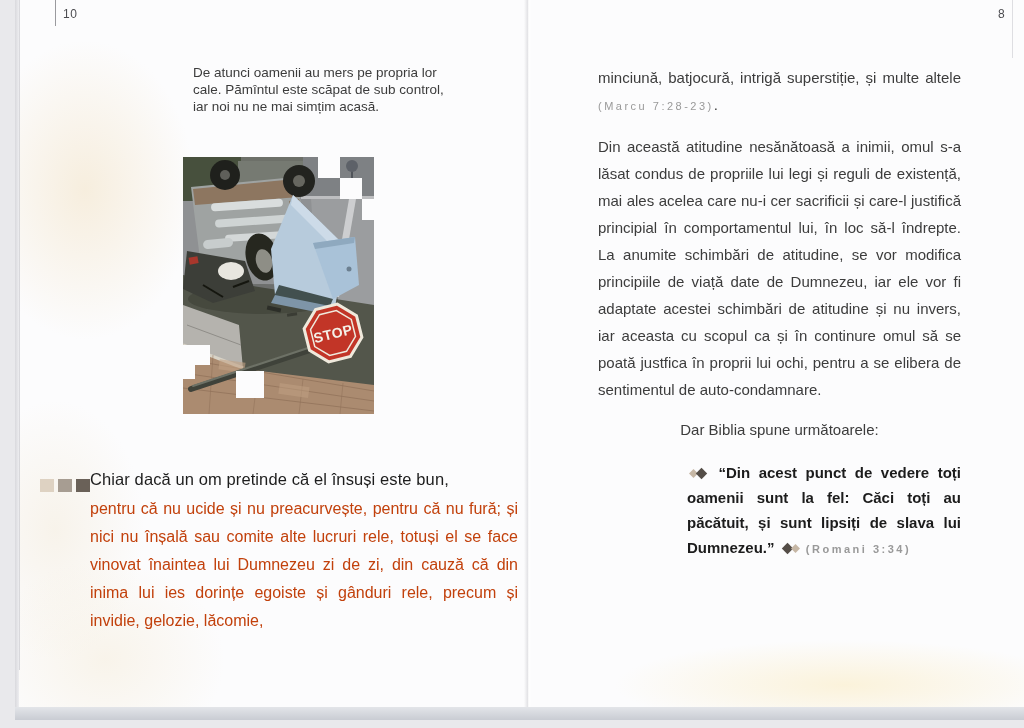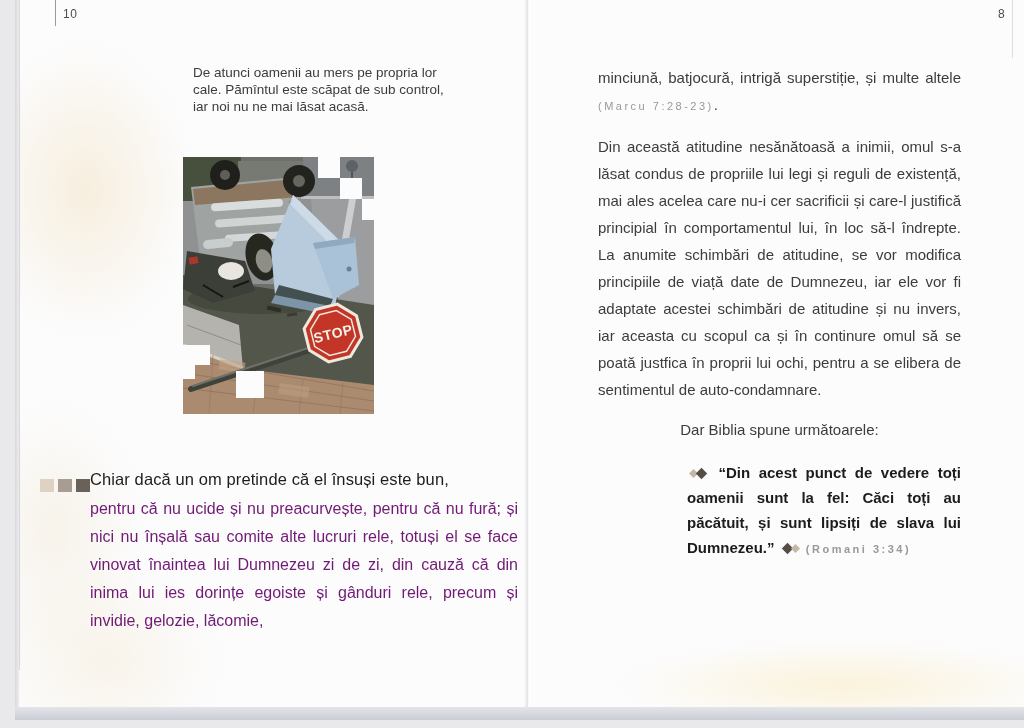--- a/index.html
+++ b/index.html
@@ -36,21 +36,21 @@
   .tick-right{position:absolute;left:997px;top:0;width:1px;height:58px;background:#dedee2;}
   
   .intro{position:absolute;left:178px;top:64px;width:262px;
     font-size:13.5px;line-height:17px;color:#3c3c3c;text-align:left;}
   .photo{position:absolute;left:168px;top:157px;width:191px;height:257px;}
   .bullets{position:absolute;left:25px;top:479px;display:flex;gap:4px;}
   .bullets span{width:14px;height:13px;display:block;}
   .lead{position:absolute;left:75px;top:470px;width:430px;
     font-size:16.5px;font-weight:normal;color:#1d1d1d;letter-spacing:.1px;}
   .body-left{position:absolute;left:75px;top:495px;width:428px;
-    font-size:16px;line-height:28px;text-align:justify;color:#701a75;}
+    font-size:16px;line-height:28px;text-align:justify;color:#c2410c;}
   
   .col-right{position:absolute;left:583px;top:64px;width:363px;}
   .col-right p{margin:0 0 13px;font-size:15px;line-height:27px;text-align:justify;color:#3c3c3c;}
   .col-right p.no-just{text-align:center;}
   .ref{font-size:11px;color:#999;letter-spacing:2.5px;white-space:nowrap;}
   .quote{margin-top:17px;padding-left:89px;}
   .quote p{font-size:15px;line-height:25px;font-weight:bold;color:#1c1c1c;text-align:justify;margin:0;}
   .orn{display:inline-block;vertical-align:-2px;}
 </style>
 </head>
@@ -66,21 +66,21 @@
   <div class="left-edge"></div>
   <div class="left-edge-line"></div>
   <div class="right-edge-line"></div>
   <div class="bottom-edge"></div>
 
   <div class="tick-left"></div>
   <div class="pn pn-left">10</div>
   <div class="tick-right"></div>
   <div class="pn pn-right">8</div>
 
-  <div class="intro">De atunci oamenii au mers pe propria lor cale. Pămîntul este scăpat de sub control, iar noi nu ne mai lăsat acasă.</div>
+  <div class="intro">De atunci oamenii au mers pe propria lor cale. Pămîntul este scăpat de sub control, iar noi nu ne mai simțim acasă.</div>
 
   <div class="photo">
     <svg width="191" height="257" viewBox="0 0 191 257">
 
       <rect x="0" y="0" width="191" height="257" fill="#8f9193"></rect>
 
       <rect x="0" y="0" width="191" height="40" fill="#6d7069"></rect>
       <rect x="0" y="0" width="58" height="44" fill="#47503d"></rect>
       <rect x="55" y="4" width="70" height="34" fill="#767a72"></rect>
       <rect x="120" y="0" width="71" height="40" fill="#7e8184"></rect>

